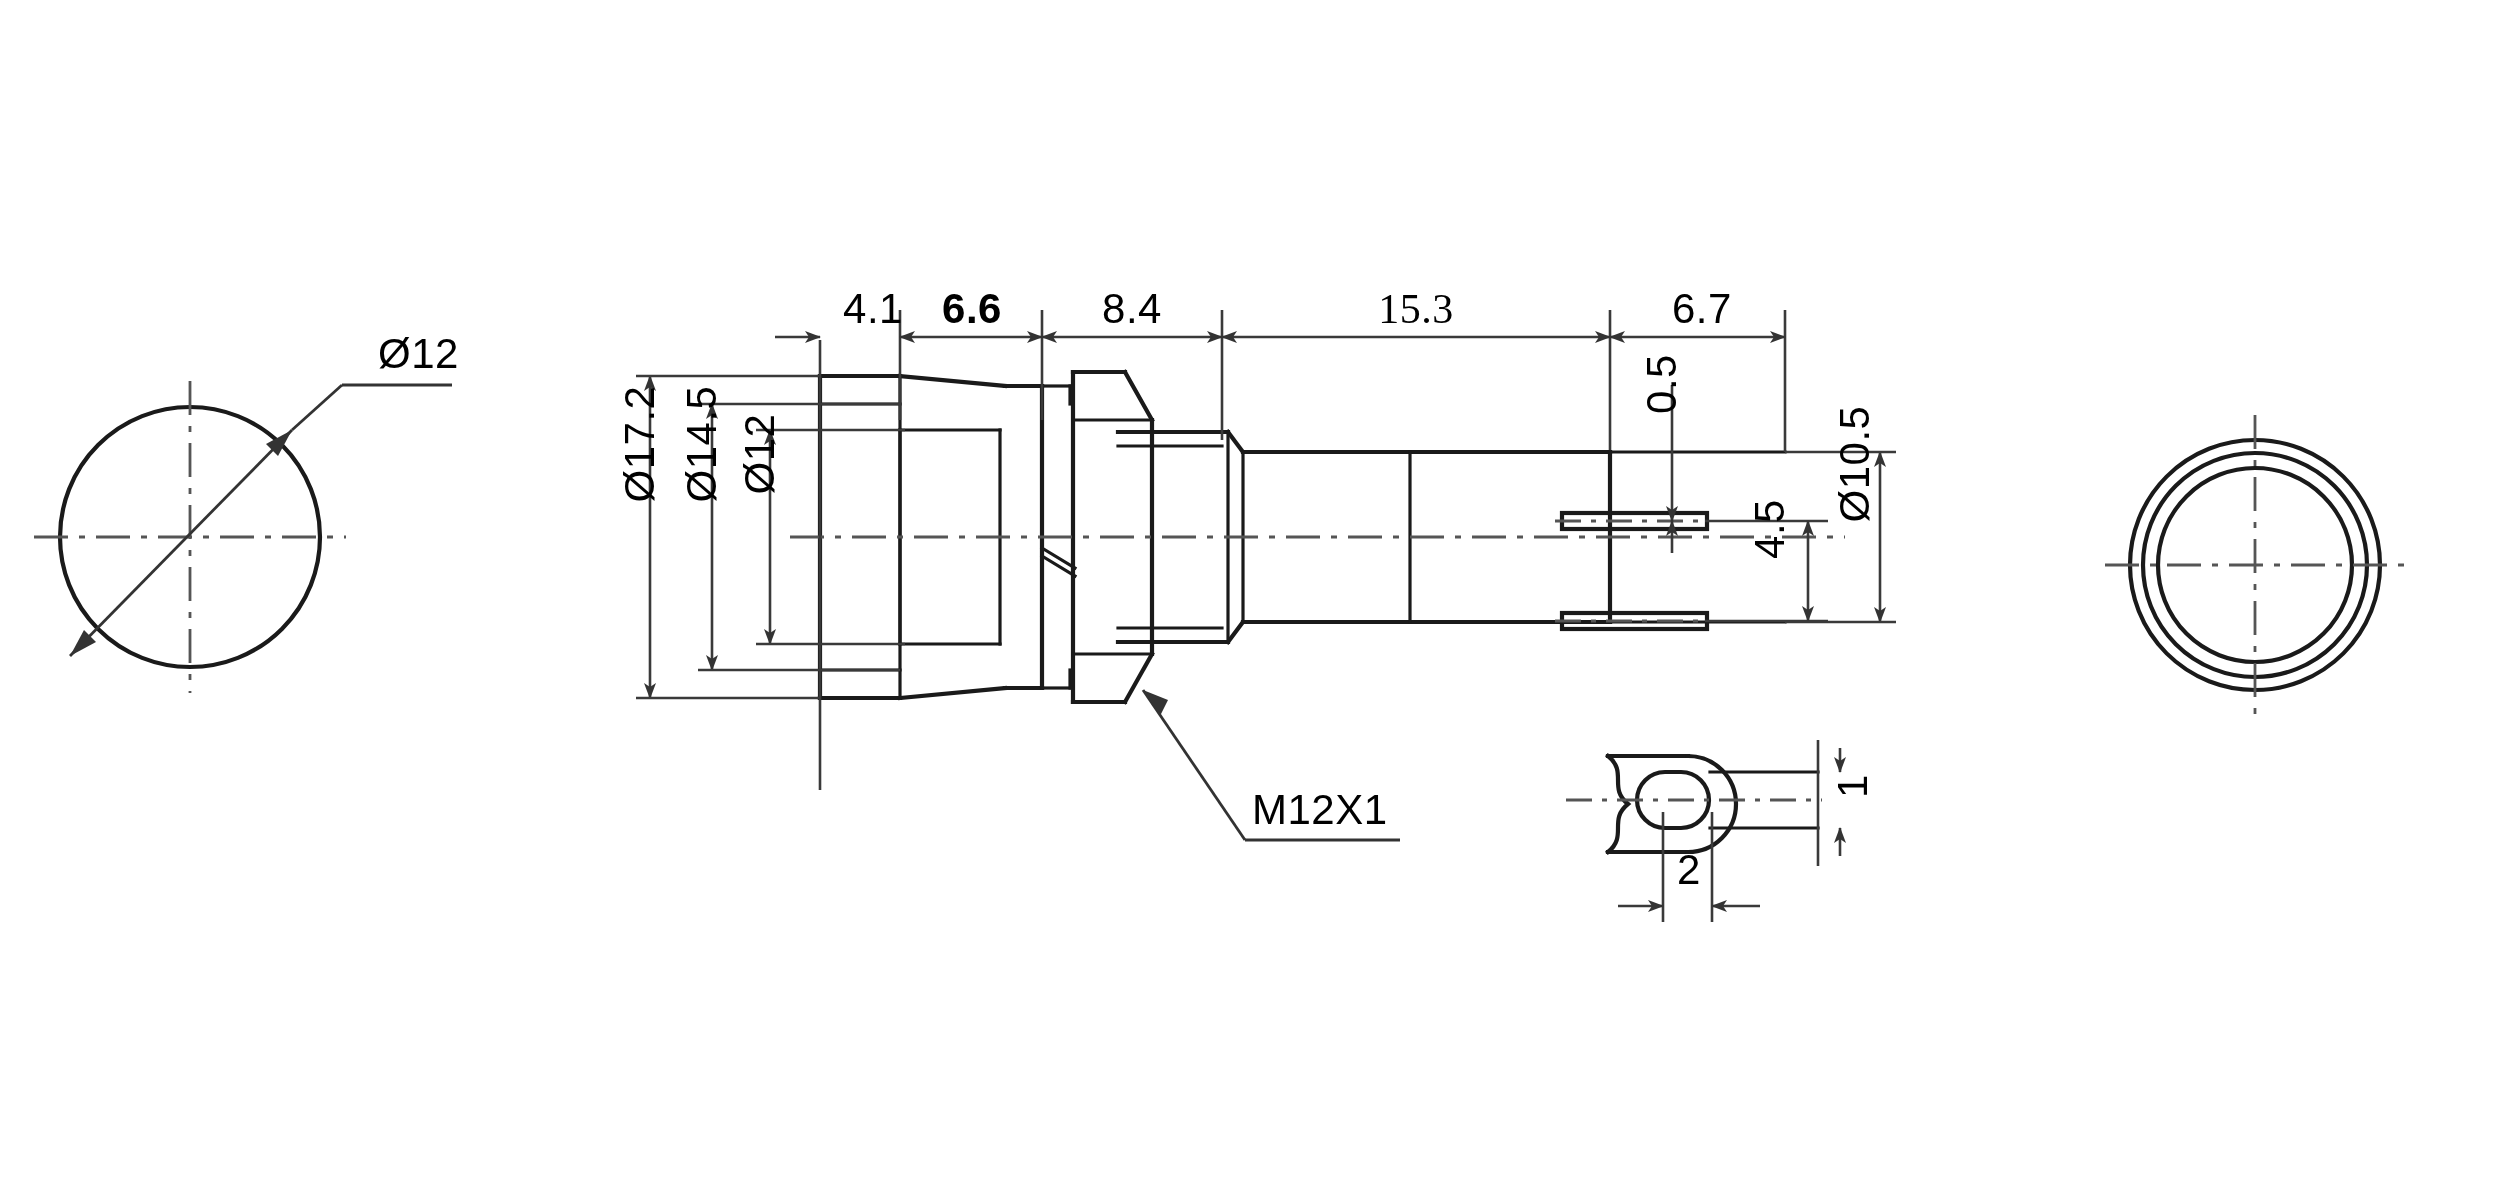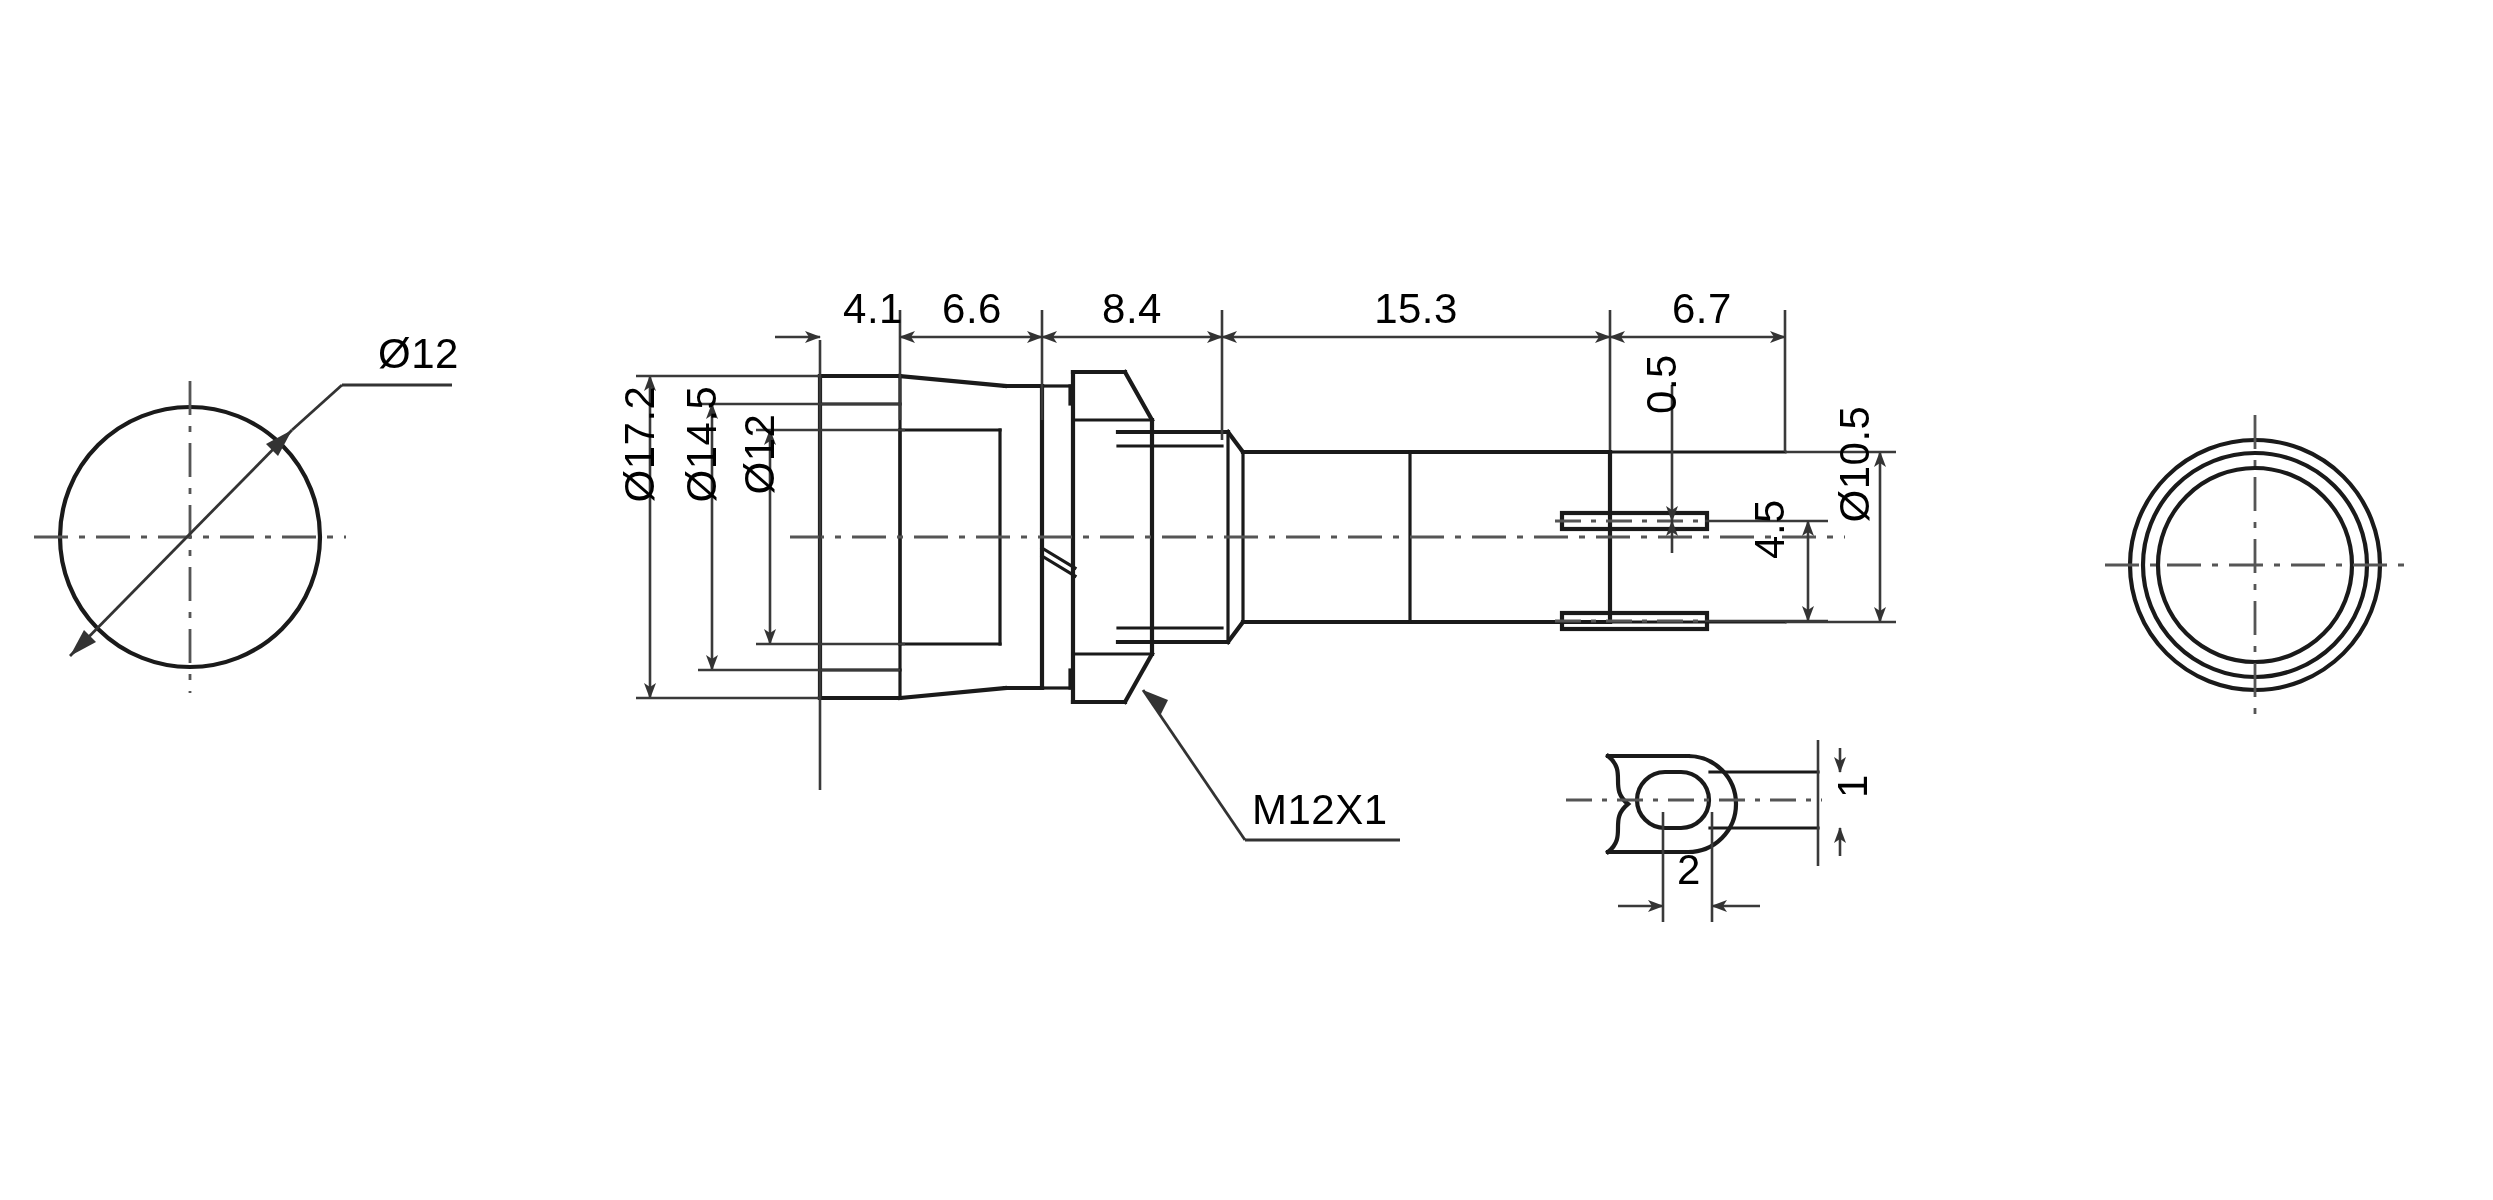--- a/index.html
+++ b/index.html
@@ -195,23 +195,23 @@
     <circle cx="2255" cy="565" r="97" class="obj"></circle>
     <line x1="2105" y1="565" x2="2405" y2="565" class="center"></line>
     <line x1="2255" y1="415" x2="2255" y2="715" class="center"></line>
   </g>
 
 </svg>
 
 <div style="position:absolute;left:378px;top:330px;" class="dimtext">Ø12</div>
 
 <div style="position:absolute;left:828px;top:285px;width:90px;text-align:center;" class="dimtext">4.1</div>
-<div style="position:absolute;left:926px;top:285px;width:92px;text-align:center;" class="dimtext">6.6</div>
+<div style="position:absolute;left:926px;top:285px;width:92px;text-align:center;font-weight:bold;" class="dimtext">6.6</div>
 <div style="position:absolute;left:1087px;top:285px;width:90px;text-align:center;" class="dimtext">8.4</div>
-<div style="position:absolute;left:1361px;top:285px;width:110px;text-align:center;" class="dimtext">15.3</div>
+<div style="position:absolute;left:1361px;top:285px;width:110px;text-align:center;font-family:Liberation Serif, serif;" class="dimtext">15.3</div>
 <div style="position:absolute;left:1672px;top:285px;width:92px;text-align:left;" class="dimtext">6.7</div>
 
 <div style="position:absolute;left:520px;top:420px;width:240px;transform:rotate(-90deg);
             transform-origin:center center;text-align:center;" class="dimtext">Ø17.2</div>
 <div style="position:absolute;left:582px;top:420px;width:240px;transform:rotate(-90deg);
             transform-origin:center center;text-align:center;" class="dimtext">Ø14.5</div>
 <div style="position:absolute;left:650px;top:430px;width:220px;transform:rotate(-90deg);
             transform-origin:center center;text-align:center;" class="dimtext">Ø12</div>
 
 <div style="position:absolute;left:1582px;top:360px;width:160px;transform:rotate(-90deg);

